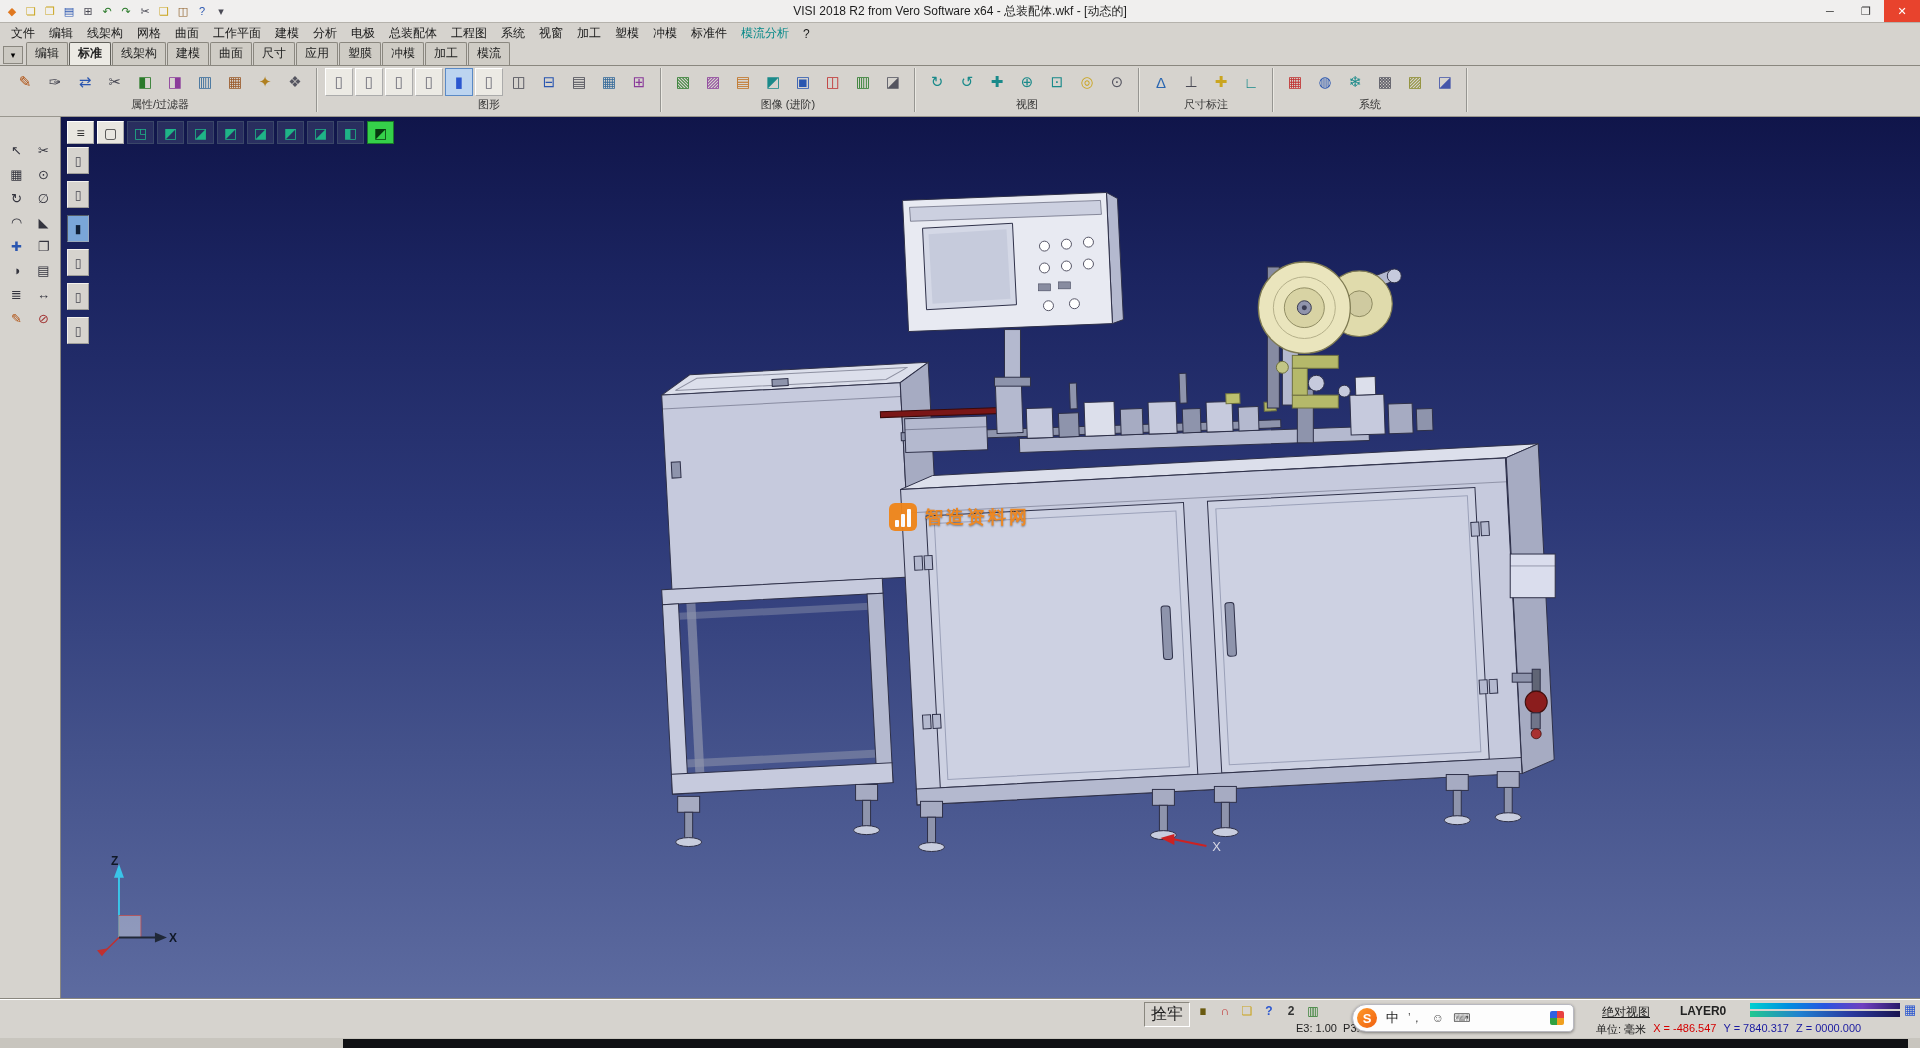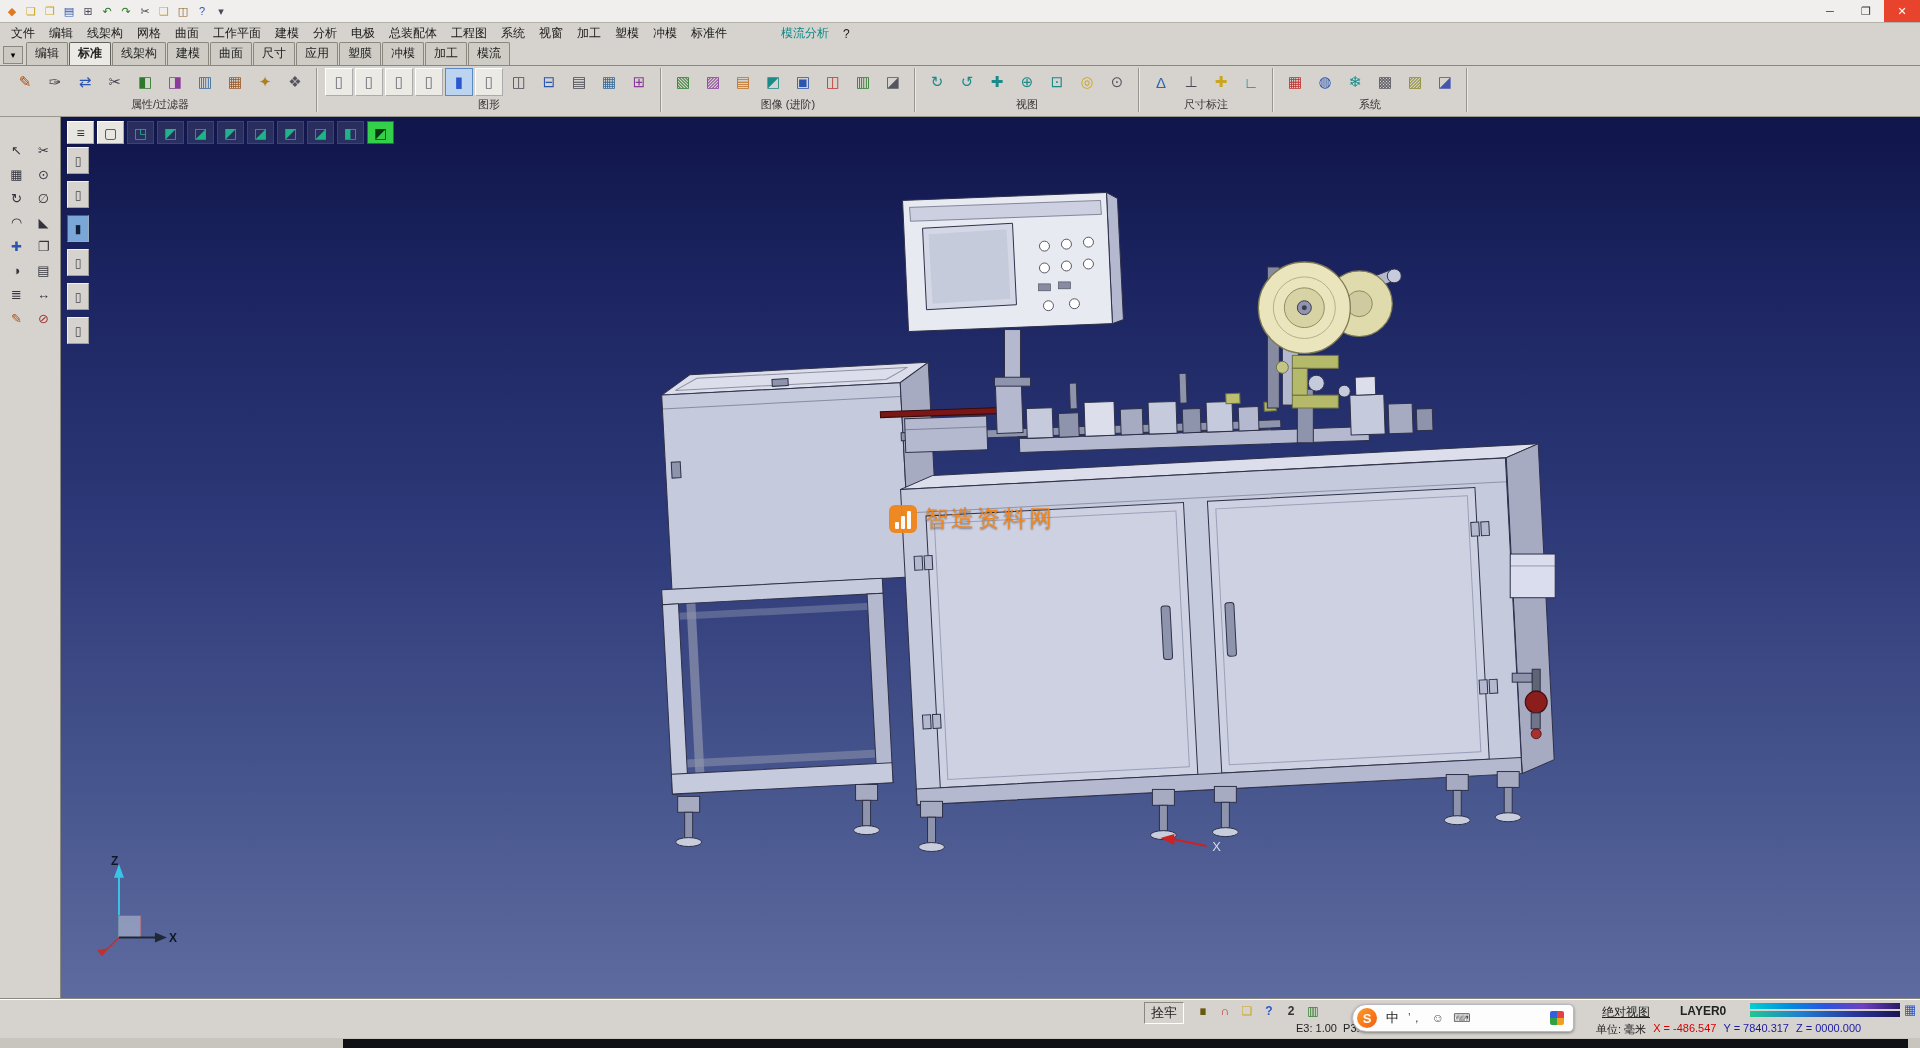--- a/index.html
+++ b/index.html
@@ -11,21 +11,21 @@
   .qat{display:flex;gap:3px;padding-left:4px;z-index:2;}
   .qicon{width:16px;height:16px;font-size:11px;line-height:16px;text-align:center;cursor:default;}
   .titletext{position:absolute;left:0;right:0;text-align:center;font-size:12px;color:#1d1d1d;pointer-events:none;}
   .wincontrols{margin-left:auto;display:flex;height:100%;z-index:2;}
   .wc{width:36px;display:flex;align-items:center;justify-content:center;font-size:11px;color:#333;}
   .wc.close{background:var(--close-red);color:#fff;}
 
   
   .menubar{height:21px;background:var(--chrome);display:flex;align-items:center;padding-left:4px;flex:0 0 auto;}
   .menu-item{font-size:12px;color:#1a1a1a;padding:2px 7px;cursor:default;}
-  .menu-item.teal{color:var(--teal-menu);margin-left:40px;}
+  .menu-item.teal{color:var(--teal-menu);}
   .tabbar{height:21px;background:var(--chrome);display:flex;align-items:flex-end;padding-left:3px;border-bottom:1px solid #8a877f;flex:0 0 auto;}
   .tab-drop{width:18px;height:16px;border:1px solid #8a877f;background:#ccc9c2;font-size:9px;display:flex;align-items:center;justify-content:center;margin:0 3px 1px 0;}
   .tab{font-size:12px;padding:2px 8px 3px;border:1px solid #8a877f;border-bottom:none;background:#cfccc5;margin-right:1px;border-radius:2px 2px 0 0;color:#222;}
   .tab.active{background:#eceae4;font-weight:bold;border-color:#61605a;}
 
   
   .toolbar{height:48px;background:var(--chrome);display:flex;align-items:flex-start;padding:2px 0 0 4px;border-bottom:1px solid #9a978f;flex:0 0 auto;}
   .tgroup{display:flex;flex-direction:column;align-items:center;padding:0 7px;border-right:2px groove #eae8e2;}
   .ticons{display:flex;gap:2px;}
   .ticon{width:26px;height:26px;display:flex;align-items:center;justify-content:center;font-size:15px;border:1px solid transparent;cursor:default;}
@@ -47,25 +47,25 @@
   .vicon.active{background:#35d04a;color:#07370f;border:1px solid #1a7a28;}
   .fcol{position:absolute;top:30px;left:6px;display:flex;flex-direction:column;gap:7px;z-index:5;}
   .ficon{width:20px;height:25px;background:#d6d3ce;border:1px outset #f3f1ec;display:flex;align-items:center;justify-content:center;font-size:12px;color:#44444e;}
   .ficon.active{background:#7aa6d8;border:1px inset #9ab;color:#102038;}
   .scene{position:absolute;inset:0;width:100%;height:100%;}
 
   .watermark{position:absolute;left:828px;top:386px;display:flex;align-items:center;gap:8px;z-index:4;opacity:.95;}
   .wm-logo{width:28px;height:28px;background:var(--watermark);border-radius:6px;display:flex;align-items:flex-end;justify-content:center;gap:2px;padding:4px 5px;box-sizing:border-box;}
   .wm-logo i{display:block;width:4px;background:#fff;border-radius:1px;}
   .wm-logo i:nth-child(1){height:7px;} .wm-logo i:nth-child(2){height:13px;} .wm-logo i:nth-child(3){height:18px;}
-  .wm-text{color:var(--watermark);font-size:23px;font-weight:normal;letter-spacing:3px;text-shadow:0 1px 2px rgba(0,0,0,.45);}
+  .wm-text{color:var(--watermark);font-size:18px;font-weight:bold;letter-spacing:3px;text-shadow:0 1px 2px rgba(0,0,0,.45);}
 
   
   .statusbar{position:relative;height:38px;background:var(--chrome);border-top:1px solid #fff;box-shadow:0 -1px 0 #8a877f;flex:0 0 auto;font-size:12px;color:#222;}
-  .sb-lock{position:absolute;left:1144px;top:2px;font-size:13px;padding:1px 6px;background:var(--chrome);border:1px solid;border-color:#8a877f #fff #fff #8a877f;color:#222;font-family:inherit;}
+  .sb-lock{position:absolute;left:1144px;top:2px;font-size:16px;padding:1px 6px;background:var(--chrome);border:1px solid;border-color:#8a877f #fff #fff #8a877f;color:#222;font-family:inherit;}
   .sb-icons{position:absolute;left:1194px;top:2px;display:flex;gap:4px;}
   .sb-icon{width:18px;height:17px;display:flex;align-items:center;justify-content:center;font-size:12px;font-weight:bold;}
   .sb-toggles{position:absolute;left:1448px;top:4px;display:flex;gap:7px;font-size:11px;color:#222;}
   .sb-absview{position:absolute;left:1602px;top:4px;text-decoration:underline;}
   .sb-layer{position:absolute;left:1680px;top:4px;font-weight:bold;}
   .sb-gradients{position:absolute;left:1750px;top:3px;width:150px;display:flex;flex-direction:column;gap:2px;}
   .sb-gradients .g1{height:6px;background:linear-gradient(90deg,#00d0d0,#0090e0,#2a55e0,#7040c0,#2a1a6a);}
   .sb-gradients .g2{height:6px;background:linear-gradient(90deg,#20c890,#2080d0,#2a3aa0,#1a1450);}
   .sb-palette{position:absolute;left:1904px;top:2px;font-size:13px;color:#2a56d0;}
   .sb-scale{position:absolute;left:1296px;top:22px;white-space:pre;font-size:11px;}
@@ -103,20 +103,21 @@
         <span class="qicon" style="color: rgb(42, 86, 176);">▤</span>
         <span class="qicon" style="color: rgb(74, 74, 85);">⊞</span>
         <span class="qicon" style="color: rgb(42, 122, 42);">↶</span>
         <span class="qicon" style="color: rgb(42, 122, 42);">↷</span>
         <span class="qicon" style="color: rgb(74, 74, 85);">✂</span>
         <span class="qicon" style="color: rgb(202, 165, 32);">❑</span>
         <span class="qicon" style="color: rgb(138, 90, 32);">◫</span>
         <span class="qicon" style="color: rgb(42, 86, 176);">?</span>
         <span class="qicon" style="color: rgb(74, 74, 85);">▾</span>
       </div>
+    <div class="titletext">VISI 2018 R2 from Vero Software x64 - 总装配体.wkf - [动态的]</div>
     <div class="wincontrols">
 
     <span class="wc">─</span>
         <span class="wc">❐</span>
         <span class="wc close">✕</span>
       </div>
   </div>
 
   <div class="menubar">
 

